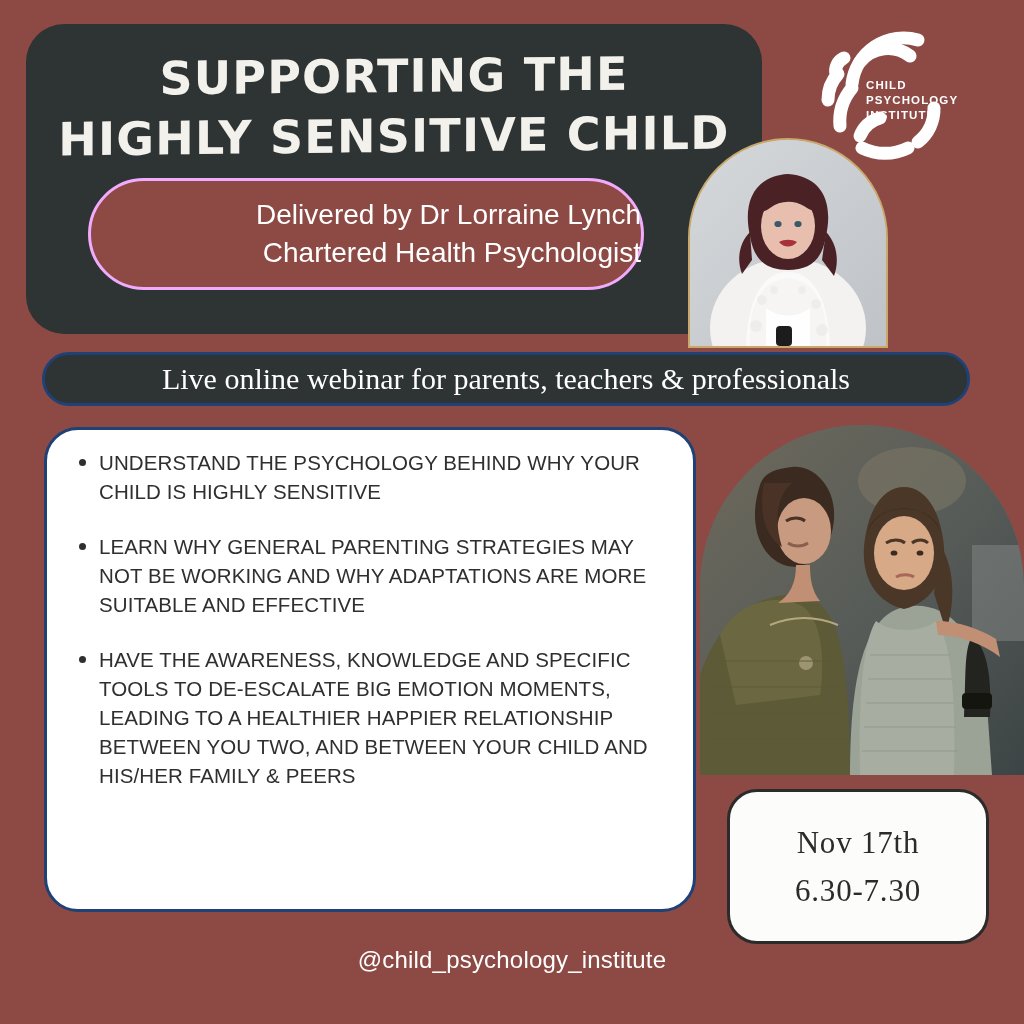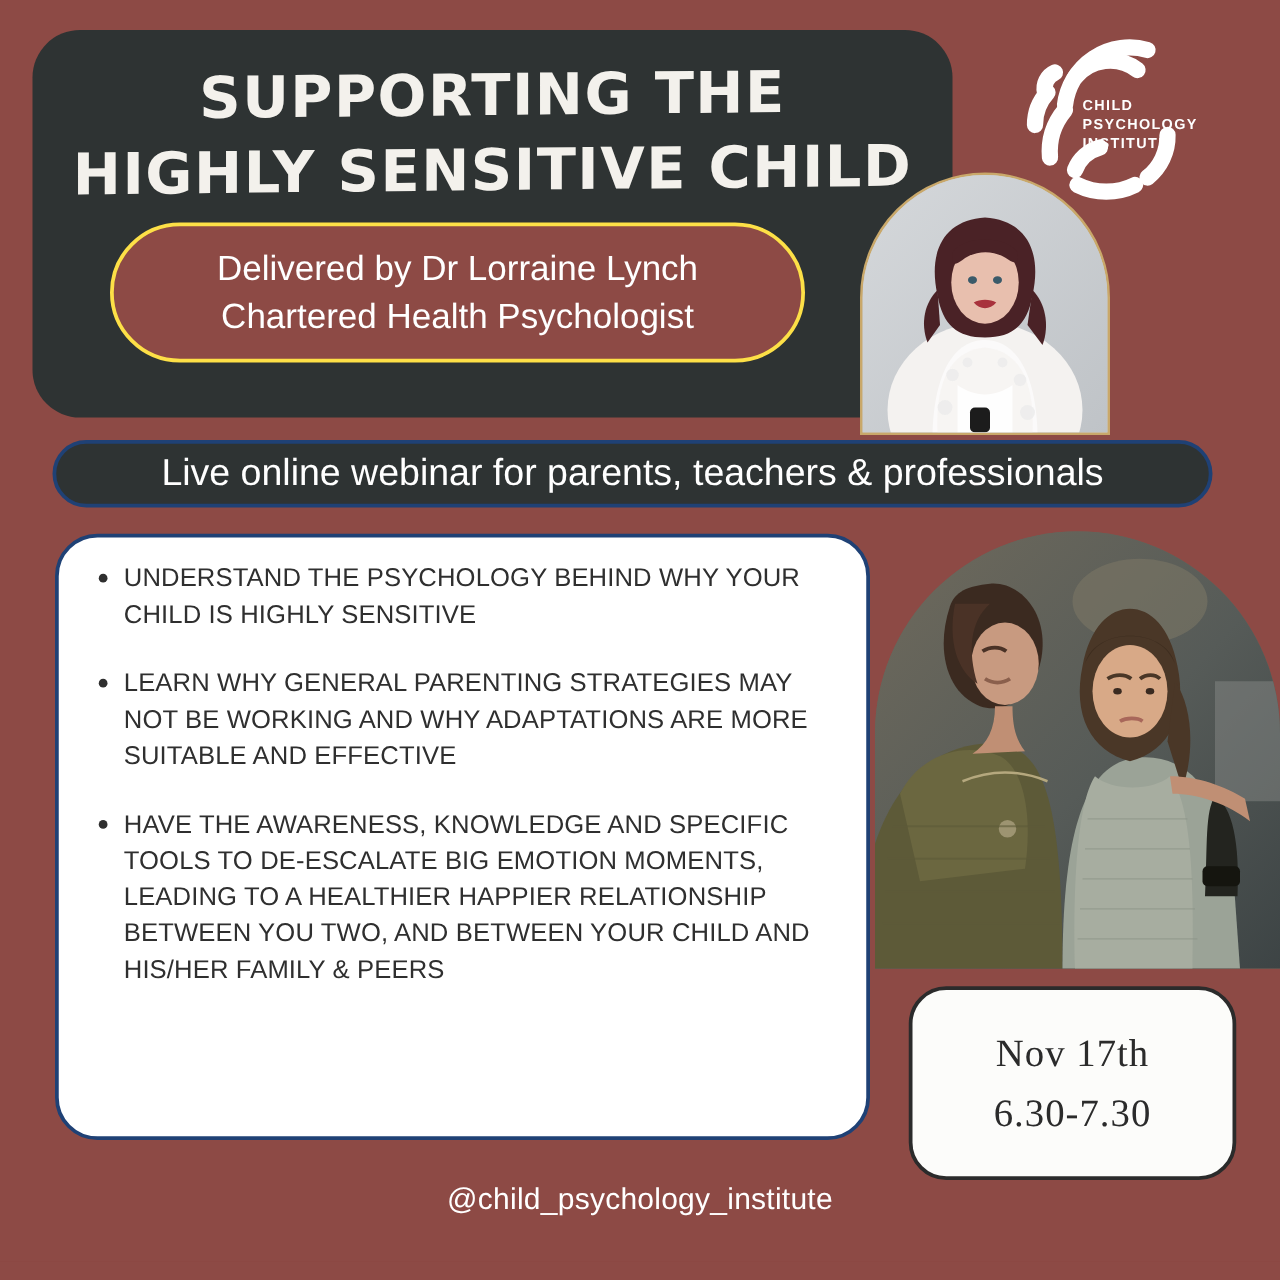--- a/index.html
+++ b/index.html
@@ -44,26 +44,26 @@
   }
 
   
   .presenter-pill {
     position: absolute;
     left: 88px;
     top: 178px;
     width: 556px;
     height: 112px;
     background: #8d4a45;
-    border: 3px solid #fde047;
+    border: 3px solid #f0abfc;
     border-radius: 56px;
     box-sizing: border-box;
     display: flex;
     flex-direction: column;
-    align-items: center;
+    align-items: flex-end;
     justify-content: center;
     z-index: 3;
   }
   .presenter-pill div {
     color: #ffffff;
     font-size: 28px;
     line-height: 38px;
     font-family: "Liberation Sans", sans-serif;
   }
 
@@ -117,21 +117,21 @@
     border-radius: 27px;
     box-sizing: border-box;
     display: flex;
     align-items: center;
     justify-content: center;
     z-index: 6;
   }
   .banner span {
     color: #ffffff;
     font-size: 30px;
-    font-family: Liberation Sans, sans-serif;
+    font-family: Liberation Serif, serif;
   }
 
   
   .content-card {
     position: absolute;
     left: 44px;
     top: 427px;
     width: 652px;
     height: 485px;
     background: #ffffff;

